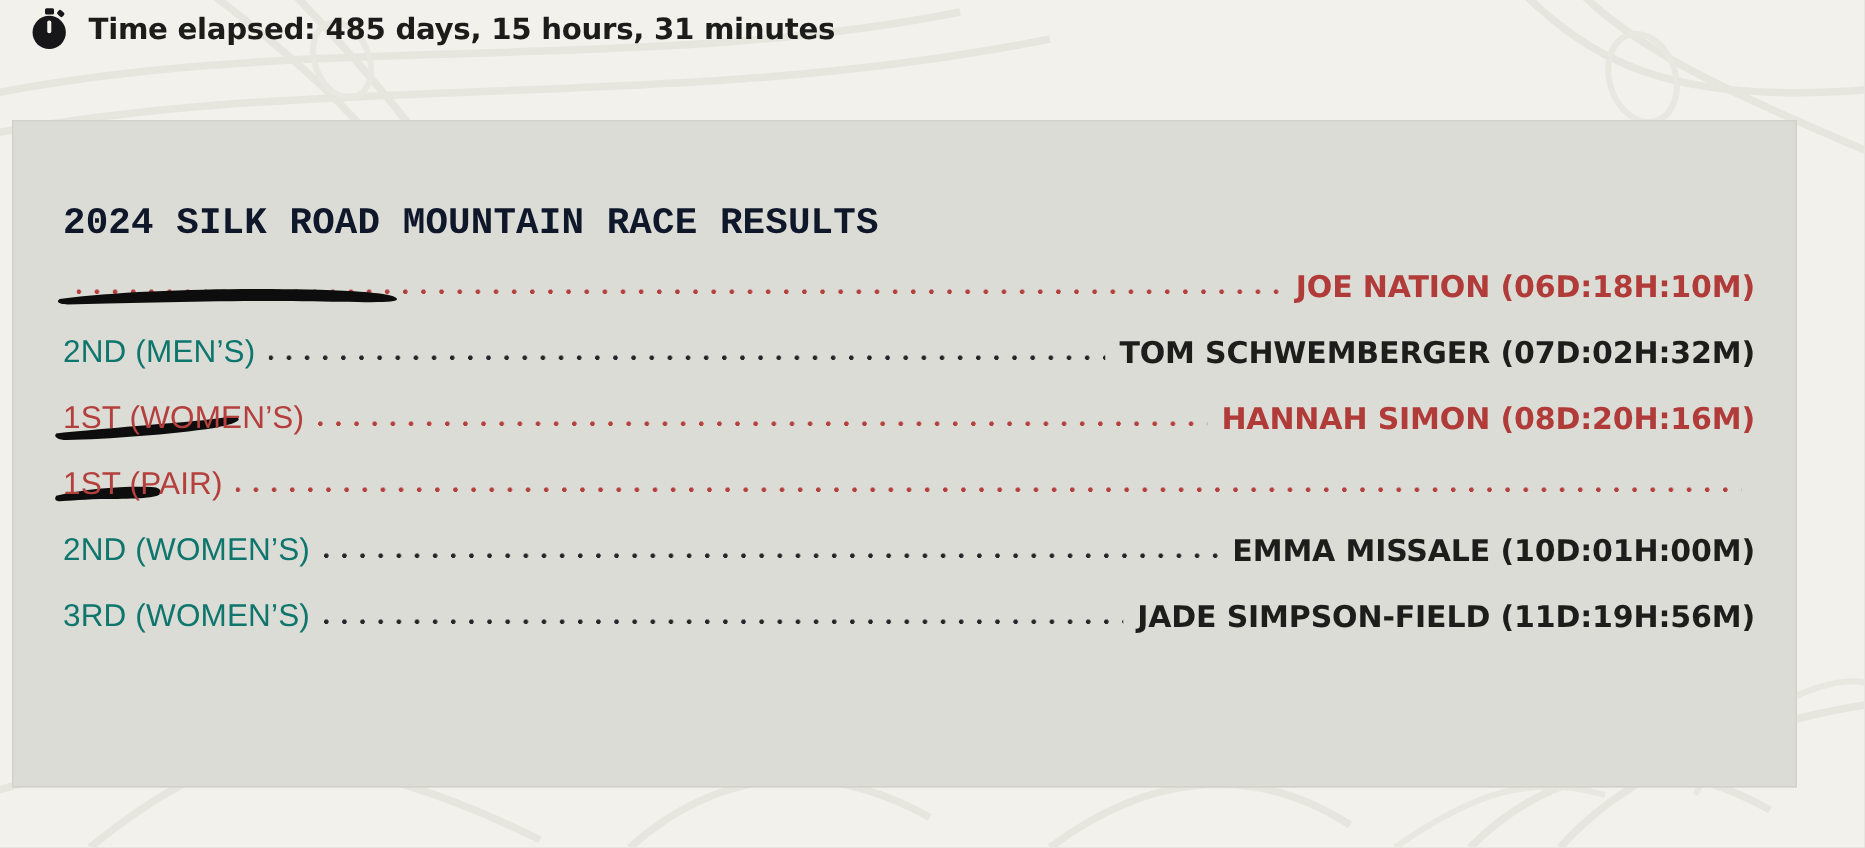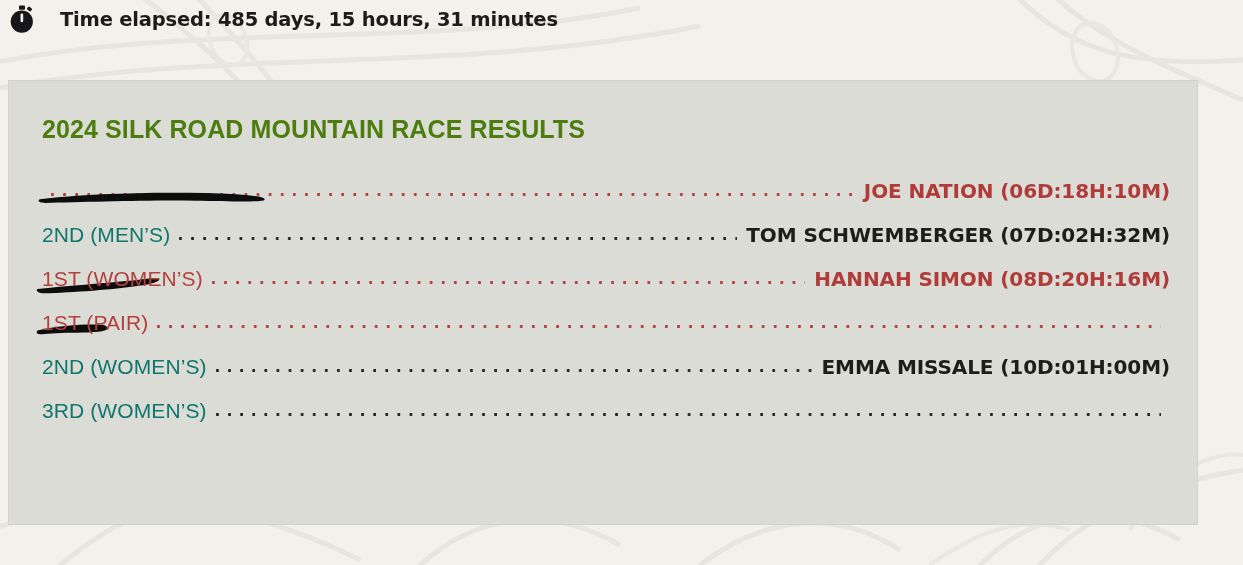--- a/index.html
+++ b/index.html
@@ -26,22 +26,22 @@
   }
 
   
   #elapsed-bar {
     position: absolute;
     top: 0;
     left: 0;
     height: 38px;
     display: flex;
     align-items: center;
-    gap: 25px;
-    padding-left: 9px;
+    gap: 13px;
+    padding-left: 20px;
     z-index: 3;
   }
 
   #stopwatch-icon {
     display: block;
     width: 26px;
     height: 28px;
     flex: 0 0 auto;
   }
 
@@ -62,26 +62,26 @@
     width: 1190px;
     height: 445px;
     background: #dcdcd6;
     border: 1px solid #d2d2cb;
     z-index: 2;
   }
 
   #results-title {
     position: absolute;
     left: 33px;
-    top: 34px;
-    font-family: Liberation Sans, sans-serif;
+    top: 53px;
+    font-family: Liberation Mono, monospace;
     font-size: 25px;
     font-weight: 700;
     letter-spacing: 0.1px;
-    color: #4d7c0f;
+    color: #0f172a;
     white-space: nowrap;
   }
 
   #results-list {
     position: absolute;
     left: 33px;
     top: 88px;
     width: 1128px;
     list-style: none;
   }
@@ -223,16 +223,17 @@
         </svg>
       </li>
       <li class="result-row">
         <span class="row-place">2ND (WOMEN’S)</span>
         <span class="row-leader"></span>
         <span class="row-name">EMMA MISSALE (10D:01H:00M)</span>
       </li>
       <li class="result-row">
         <span class="row-place">3RD (WOMEN’S)</span>
         <span class="row-leader"></span>
+        <span class="row-name">JADE SIMPSON-FIELD (11D:19H:56M)</span>
       </li>
     </ul>
 
 </section>
 
 </body></html>

